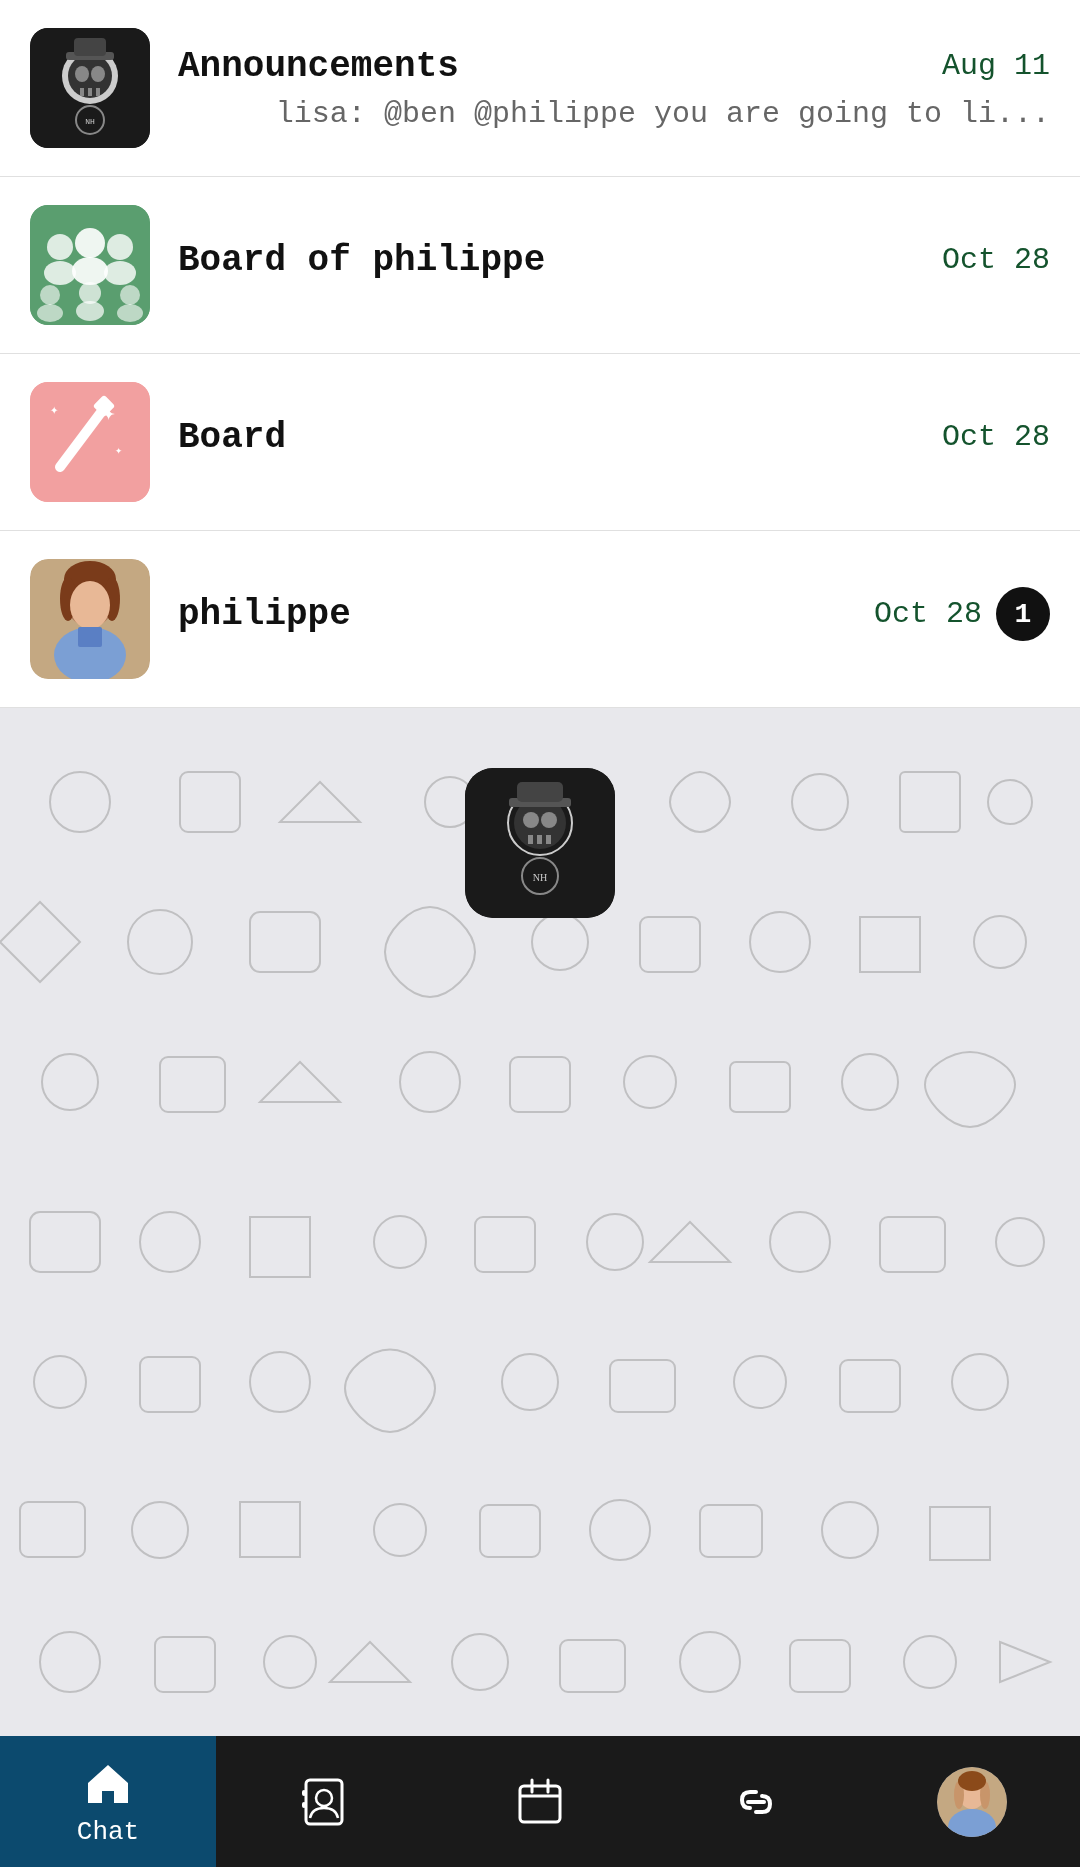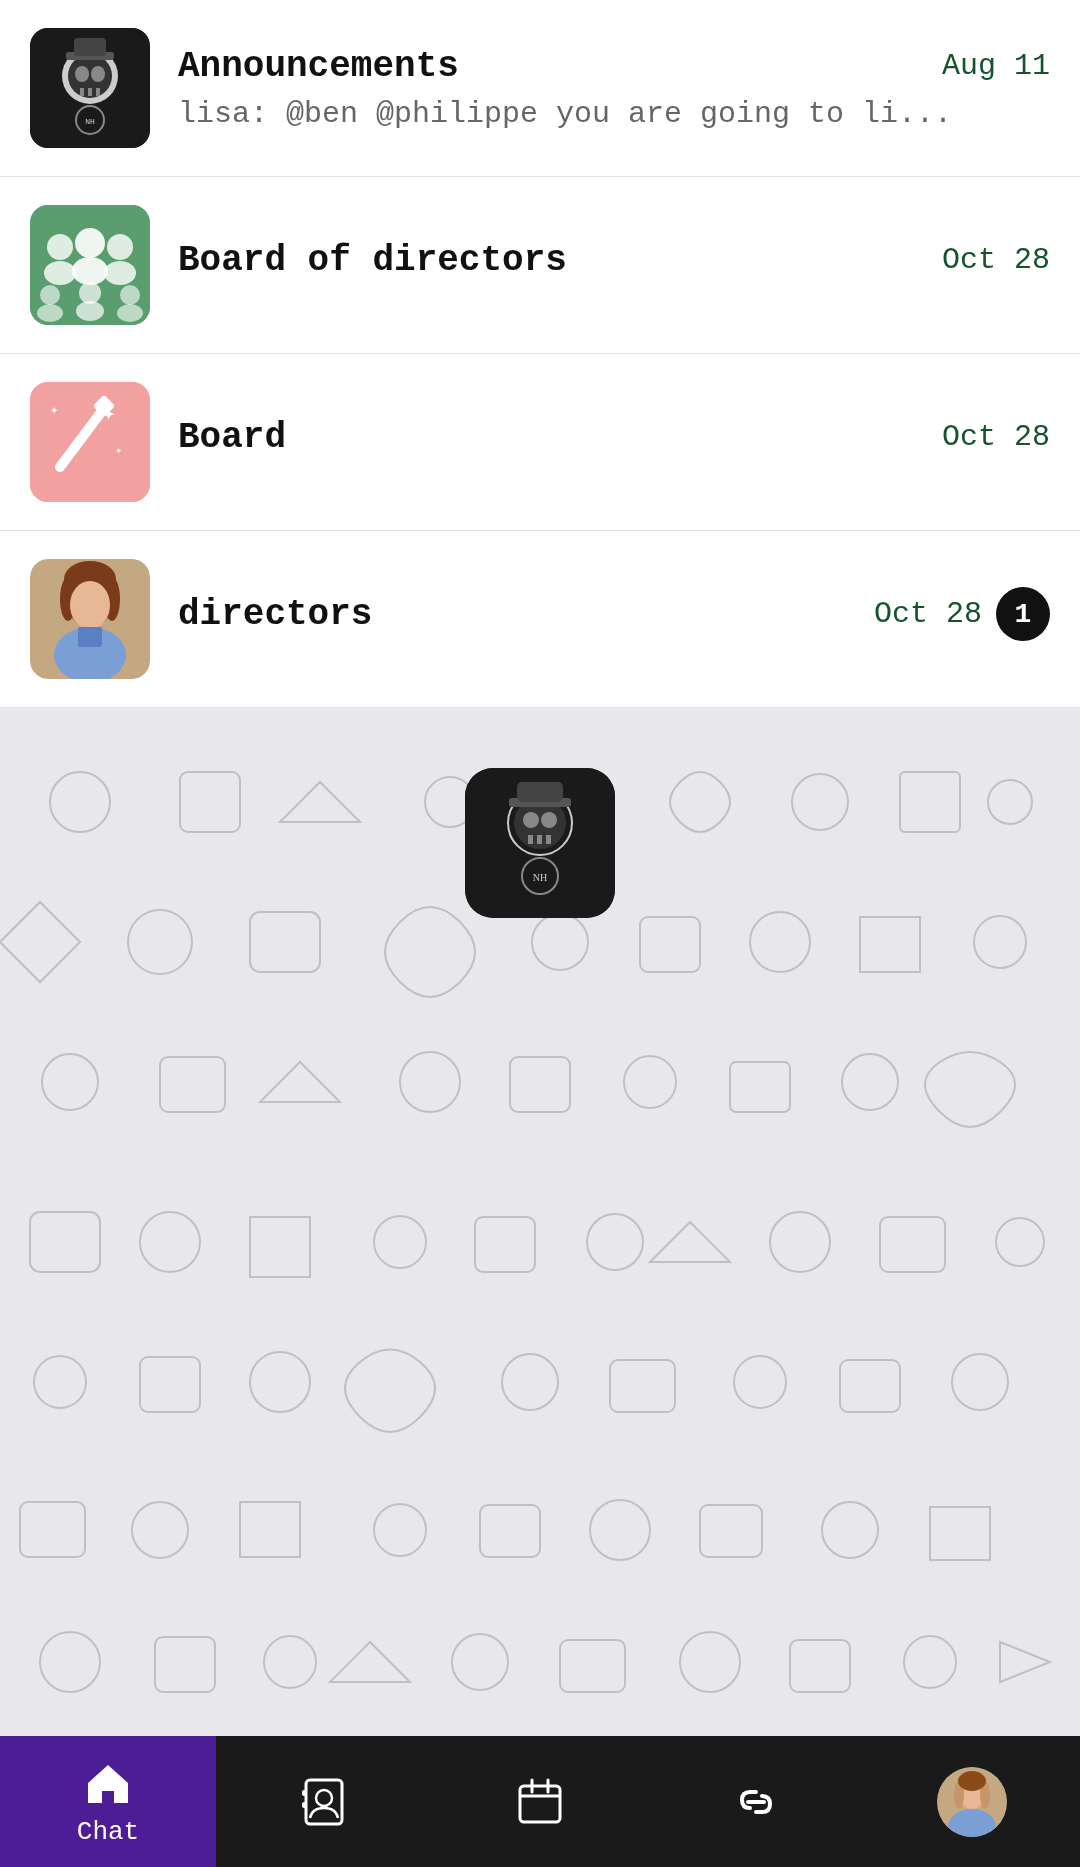--- a/index.html
+++ b/index.html
@@ -83,20 +83,21 @@
       flex-shrink: 0;
     }
 
     .chat-preview {
       font-size: 30px;
       color: #666;
       white-space: nowrap;
       overflow: hidden;
       text-overflow: ellipsis;
       font-family: 'Courier New', Courier, monospace;
+      text-align: right;
     }
 
     .badge-wrapper {
       display: flex;
       align-items: center;
       gap: 14px;
     }
 
     .badge {
       background: #111;
@@ -151,21 +152,21 @@
       flex: 1;
       display: flex;
       flex-direction: column;
       align-items: center;
       justify-content: center;
       cursor: pointer;
       gap: 8px;
     }
 
     .nav-item-active {
-      background: #4c1d95;
+      background: #0c4a6e;
       text-align: center;
     }
 
     .nav-item-dark {
       background: #1a1a1a;
     }
 
     .nav-label {
       font-size: 26px;
       color: #fff;
@@ -241,21 +242,21 @@
         <circle cx="20" cy="90" r="10" fill="rgba(255,255,255,0.6)"></circle>
         <ellipse cx="20" cy="108" rx="13" ry="9" fill="rgba(255,255,255,0.6)"></ellipse>
         <circle cx="60" cy="88" r="11" fill="rgba(255,255,255,0.7)"></circle>
         <ellipse cx="60" cy="106" rx="14" ry="10" fill="rgba(255,255,255,0.7)"></ellipse>
         <circle cx="100" cy="90" r="10" fill="rgba(255,255,255,0.6)"></circle>
         <ellipse cx="100" cy="108" rx="13" ry="9" fill="rgba(255,255,255,0.6)"></ellipse>
       </svg>
     </div>
     <div class="chat-info">
       <div class="chat-top">
-        <span class="chat-name">Board of directors</span>
+        <span class="chat-name">Board of philippe</span>
         <span class="chat-date">Oct 28</span>
       </div>
     </div>
   </div>
 
   <div class="chat-item">
     <div class="avatar avatar-staff">
       <svg viewBox="0 0 120 120" width="120" height="120" xmlns="http://www.w3.org/2000/svg">
         <rect width="120" height="120" fill="#f2a0a0" rx="18"></rect>
 
@@ -289,21 +290,21 @@
 
         <ellipse cx="60" cy="46" rx="20" ry="24" fill="#e8b896"></ellipse>
 
         <ellipse cx="60" cy="96" rx="36" ry="28" fill="#7b9fd4"></ellipse>
 
         <rect x="48" y="68" width="24" height="20" rx="2" fill="#5a7fc4"></rect>
       </svg>
     </div>
     <div class="chat-info">
       <div class="chat-top">
-        <span class="chat-name">directors</span>
+        <span class="chat-name">philippe</span>
         <div class="badge-wrapper">
           <span class="chat-date">Oct 28</span>
           <span class="badge">1</span>
         </div>
       </div>
     </div>
   </div>
 </div>
 
 <div class="bg-area" style="height: 1028px;">

